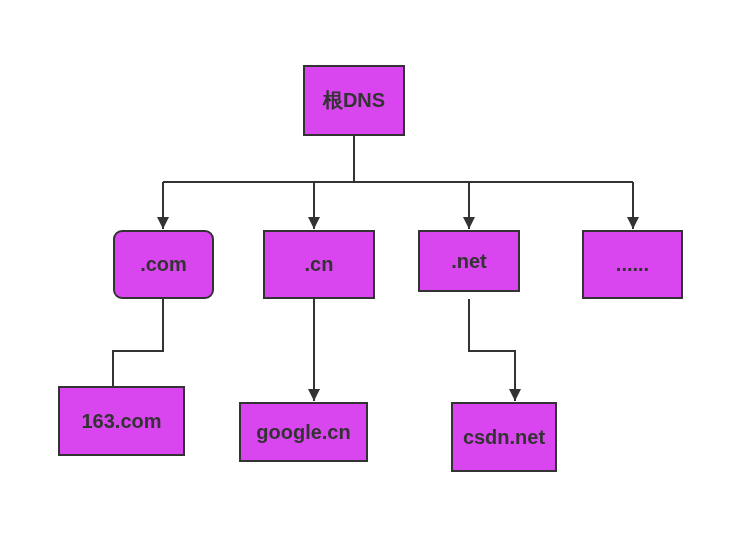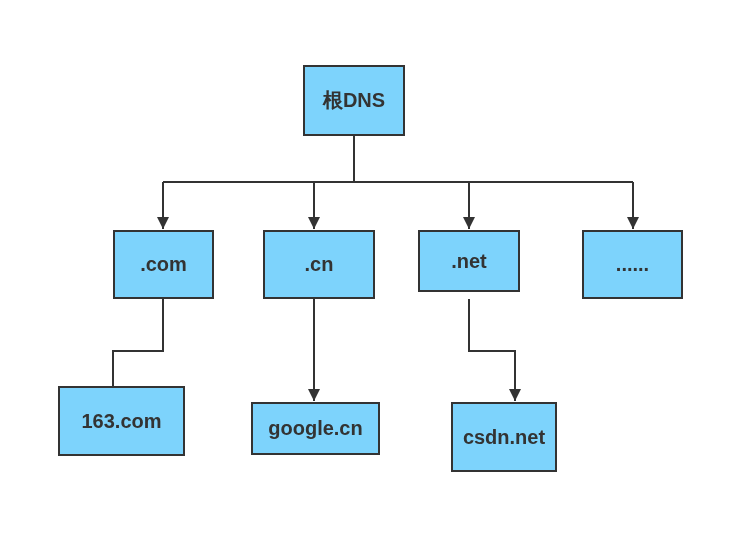--- a/index.html
+++ b/index.html
@@ -24,36 +24,36 @@
   }
   .edges path {
     fill: none;
     stroke: #333333;
     stroke-width: 2;
   }
   .node {
     position: absolute;
     box-sizing: border-box;
     border: 2px solid #333333;
-    background: #7dd3fc;
+    background: #d946ef;
     display: flex;
     align-items: center;
     justify-content: center;
     color: #333333;
     font-size: 20px;
     font-weight: bold;
     white-space: nowrap;
   }
   .node-root      { left: 303px; top: 65px;  width: 102px; height: 71px; }
-  .node-com       { left: 113px; top: 230px; width: 101px; height: 69px; }
+  .node-com       { left: 113px; top: 230px; width: 101px; height: 69px; border-radius: 9px; }
   .node-cn        { left: 263px; top: 230px; width: 112px; height: 69px; }
   .node-net       { left: 418px; top: 230px; width: 102px; height: 62px; }
   .node-more      { left: 582px; top: 230px; width: 101px; height: 69px; }
   .node-163com    { left: 50px;  top: 386px; width: 127px; height: 70px; margin-left: 8px; }
-  .node-googlecn  { left: 251px; top: 402px; width: 129px; height: 53px; }
+  .node-googlecn  { left: 239px; top: 402px; width: 129px; height: 60px; }
   .node-csdnnet   { left: 451px; top: 402px; width: 106px; height: 70px; }
 </style>
 </head>
 <body>
 
 <div class="canvas">
 
   <svg class="edges" viewBox="0 0 740 546" xmlns="http://www.w3.org/2000/svg">
     <defs>
       <marker id="arrow" viewBox="0 0 10 10" refX="10" refY="5" markerWidth="6.5" markerHeight="6" orient="auto-start-reverse">

